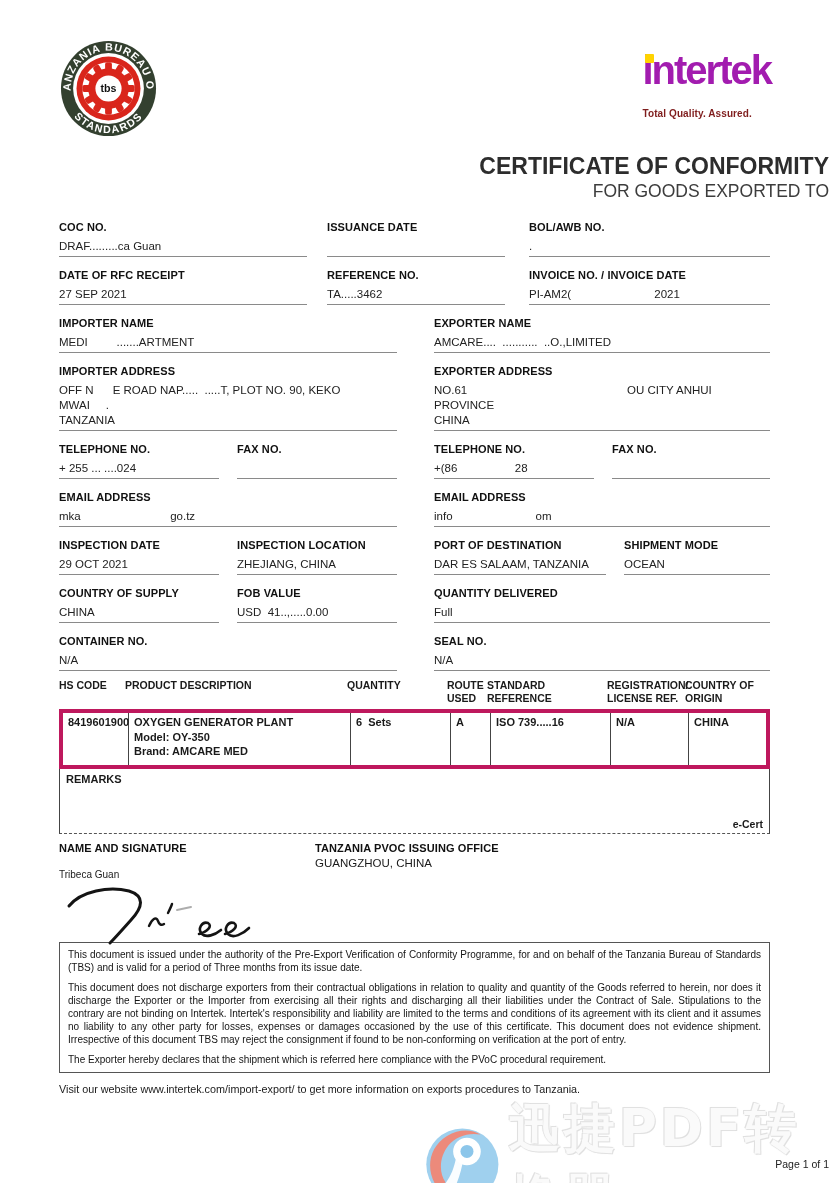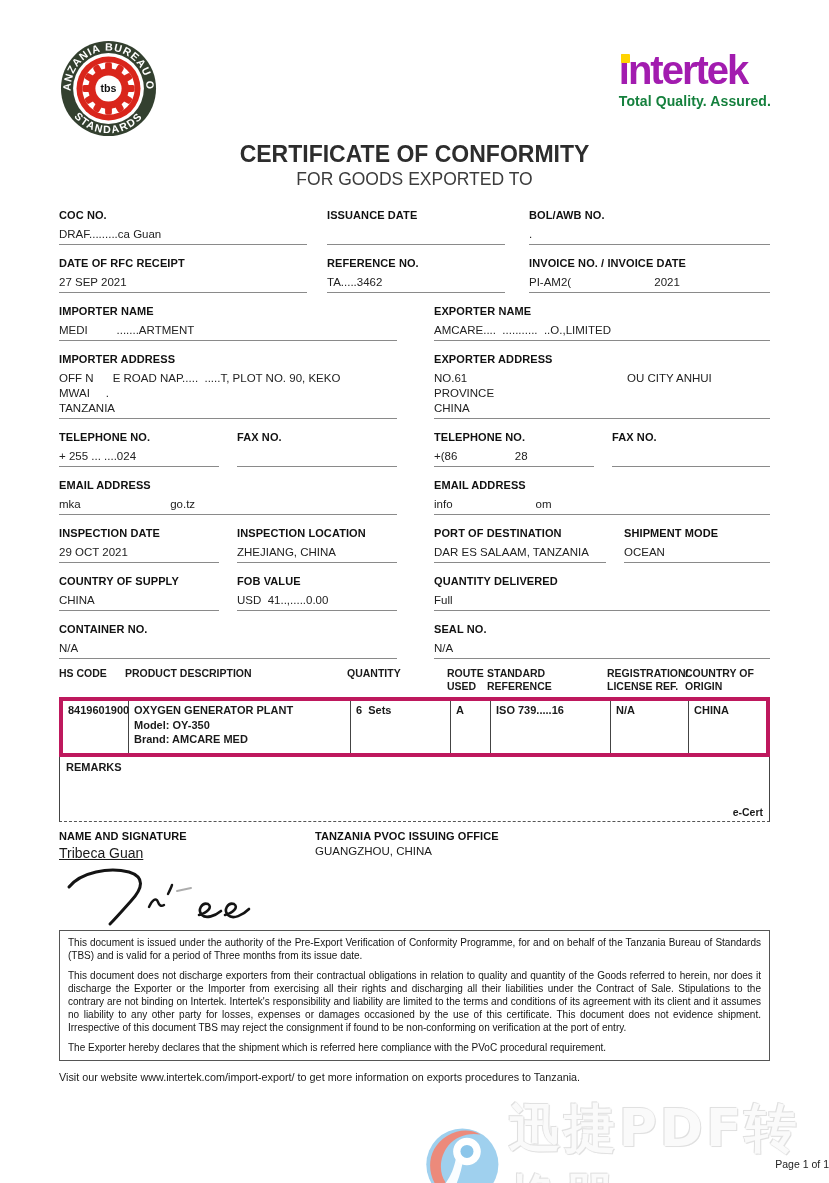--- a/index.html
+++ b/index.html
@@ -4,23 +4,23 @@
 <style>
   html,body{margin:0;padding:0;background:#fff;}
   .page{position:relative;width:829px;height:1183px;background:#fff;overflow:hidden;
         font-family:"Liberation Sans",sans-serif;color:#1a1a1a;}
   
   .header{display:flex;justify-content:space-between;align-items:flex-start;padding:40px 58px 0 60px;}
   .intertek{margin-top:10px;}
   .intertek-name{position:relative;font-size:40px;font-weight:bold;letter-spacing:-2px;
                  line-height:40px;color:#a21caf;}
   .intertek-dot{position:absolute;left:2px;top:4px;width:9px;height:9px;background:#ffd300;border-radius:1px;}
-  .intertek-tagline{font-size:14px;font-weight:bold;color:#15803d;margin-top:3px;letter-spacing:0.1px;}
-  
-  .title{text-align:center;margin-top:4px;}
+  .intertek-tagline{font-size:10px;font-weight:bold;color:#7f1d1d;margin-top:18px;letter-spacing:0.1px;}
+  
+  .title{text-align:right;margin-top:16px;}
   .title-main{font-size:23px;font-weight:bold;color:#2d2d2d;line-height:1.2;}
   .title-sub{font-size:17.5px;font-weight:normal;color:#3c3c3c;line-height:1.18;}
   
   .form{padding:0 59px;margin-top:20px;}
   .frow{display:flex;margin-bottom:12px;}
   .w250{width:248px;margin-right:20px;}
   .w178{width:178px;margin-right:24px;}
   .wrest{flex:1;}
   .half-l{width:338px;margin-right:37px;}
   .half-r{flex:1;}
@@ -41,21 +41,21 @@
   .c-hs{width:66px;} .c-desc{width:222px;} .c-qty{width:100px;} .c-route{width:40px;}
   .c-std{width:120px;} .c-reg{width:78px;} .c-org{flex:1;}
   
   .remarks{border-left:1px solid #444;border-right:1px solid #444;border-bottom:1px dashed #555;
            padding:4px 6px 2px;min-height:58px;position:relative;}
   .remarks-label{font-size:11px;font-weight:bold;}
   .ecert{position:absolute;right:6px;bottom:3px;font-size:10.5px;font-weight:bold;}
   
   .sig{display:flex;margin-top:8px;height:100px;}
   .sig-left{width:256px;}
-  .sig-name{font-size:14px;margin-top:3px;text-decoration:underline;}
+  .sig-name{font-size:10px;margin-top:15px;}
   .sig-office{font-size:11.5px;margin-top:3px;}
   .sig-scribble{margin-top:4px;margin-left:6px;}
   
   .legal{border:1px solid #555;padding:5px 8px 4px;font-size:10px;line-height:1.3;
          text-align:justify;color:#141414;}
   .legal p{margin:0 0 7px 0;}
   .legal p:last-child{margin-bottom:2px;}
   .website{font-size:10.8px;margin-top:10px;}
   
   .watermark{position:absolute;left:424px;top:1094px;display:flex;align-items:center;z-index:1;}

